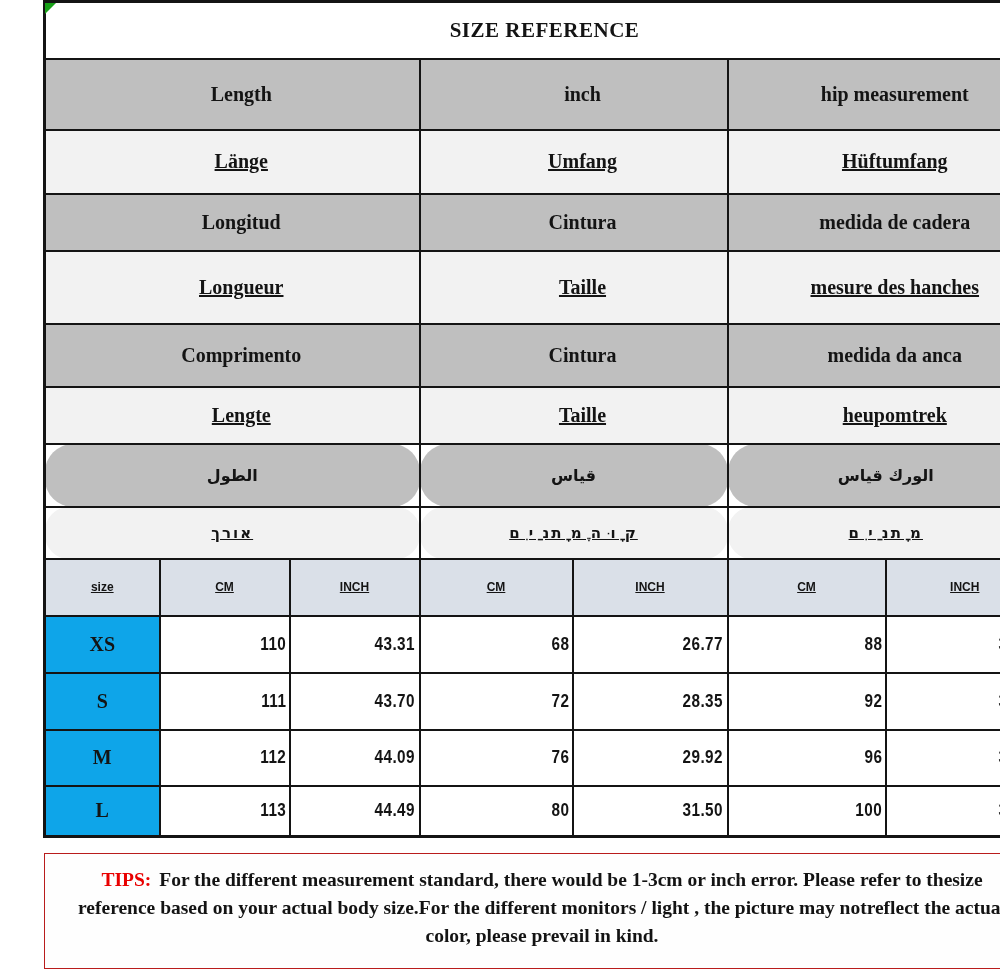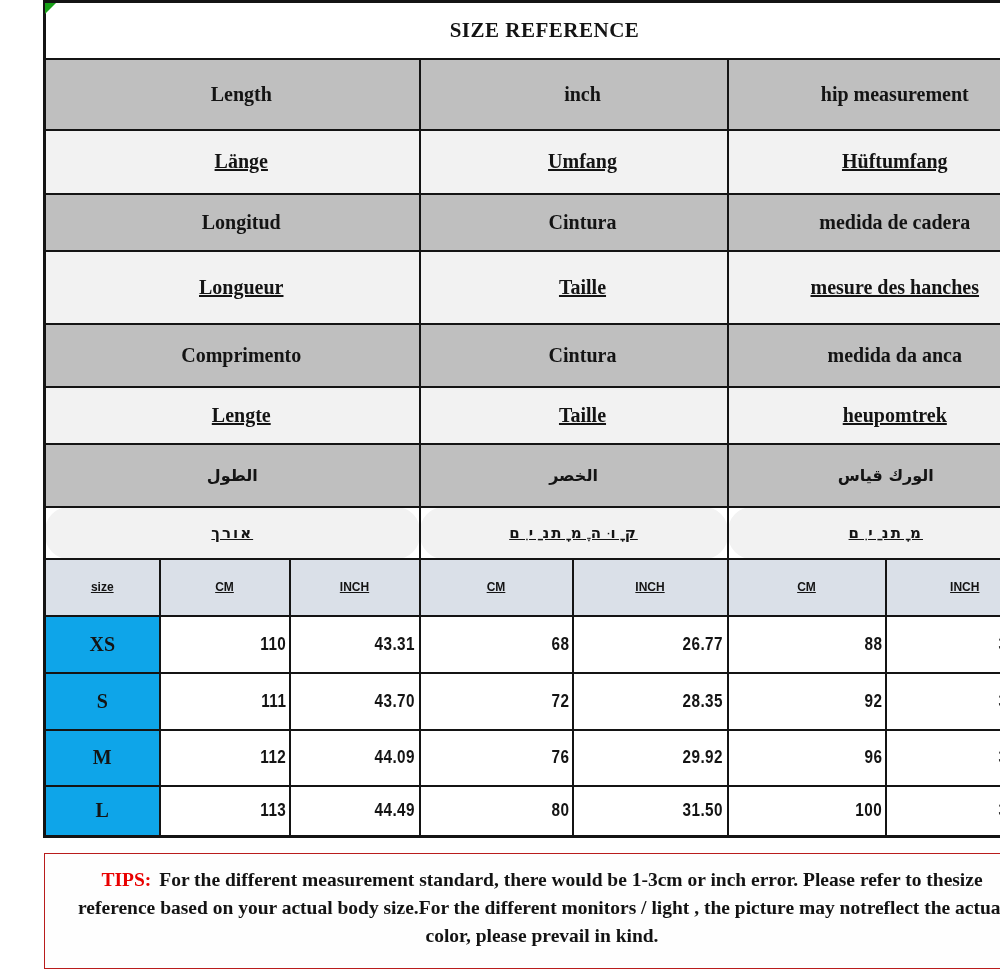--- a/index.html
+++ b/index.html
@@ -17,21 +17,21 @@
   td{
     border:2px solid #141414;text-align:center;vertical-align:middle;
     font-weight:bold;padding:0;color:#141414;overflow:hidden;
   }
   .title-cell{background:#ffffff;font-size:21px;letter-spacing:.5px;height:52px;}
 
   
   .g{background:#bfbfbf;}
   .w{background:#f2f2f2;text-decoration:underline;}
   .lang{font-size:20px;padding-left:18px;}
-  .ar{font-family:"DejaVu Sans",sans-serif;font-size:16px;}
+  .ar{font-family:"DejaVu Sans",sans-serif;font-size:16px;border-radius:28px;}
   .he{font-family:"DejaVu Sans",sans-serif;font-size:15px;unicode-bidi:bidi-override;direction:ltr;letter-spacing:2px;border-radius:24px;}
 
   
   .rt {height:57px;}
   .r1 {height:71px;}
   .r2 {height:64px;}
   .r3 {height:57px;}
   .r4 {height:73px;}
   .r5 {height:63px;}
   .r6 {height:57px;}
@@ -117,21 +117,21 @@
       <td colspan="2" class="g lang">Cintura</td>
       <td colspan="2" class="g lang">medida da anca</td>
     </tr>
     <tr class="r6">
       <td colspan="3" class="w lang">Lengte</td>
       <td colspan="2" class="w lang">Taille</td>
       <td colspan="2" class="w lang">heupomtrek</td>
     </tr>
     <tr class="r7">
       <td colspan="3" class="g ar" dir="rtl">الطول</td>
-      <td colspan="2" class="g ar" dir="rtl">الخصر</td>
+      <td colspan="2" class="g ar" dir="rtl">قياس</td>
       <td colspan="2" class="g ar" dir="rtl">الورك قياس</td>
     </tr>
     <tr class="r8">
       <td colspan="3" class="w he">ךרוא</td>
       <td colspan="2" class="w he">ם ִי ַנת ָמ ֶה ּו ָק</td>
       <td colspan="2" class="w he">ם ִי ַנת ָמ</td>
     </tr>
 
     <tr class="rh">
       <td class="hdr">size</td>

